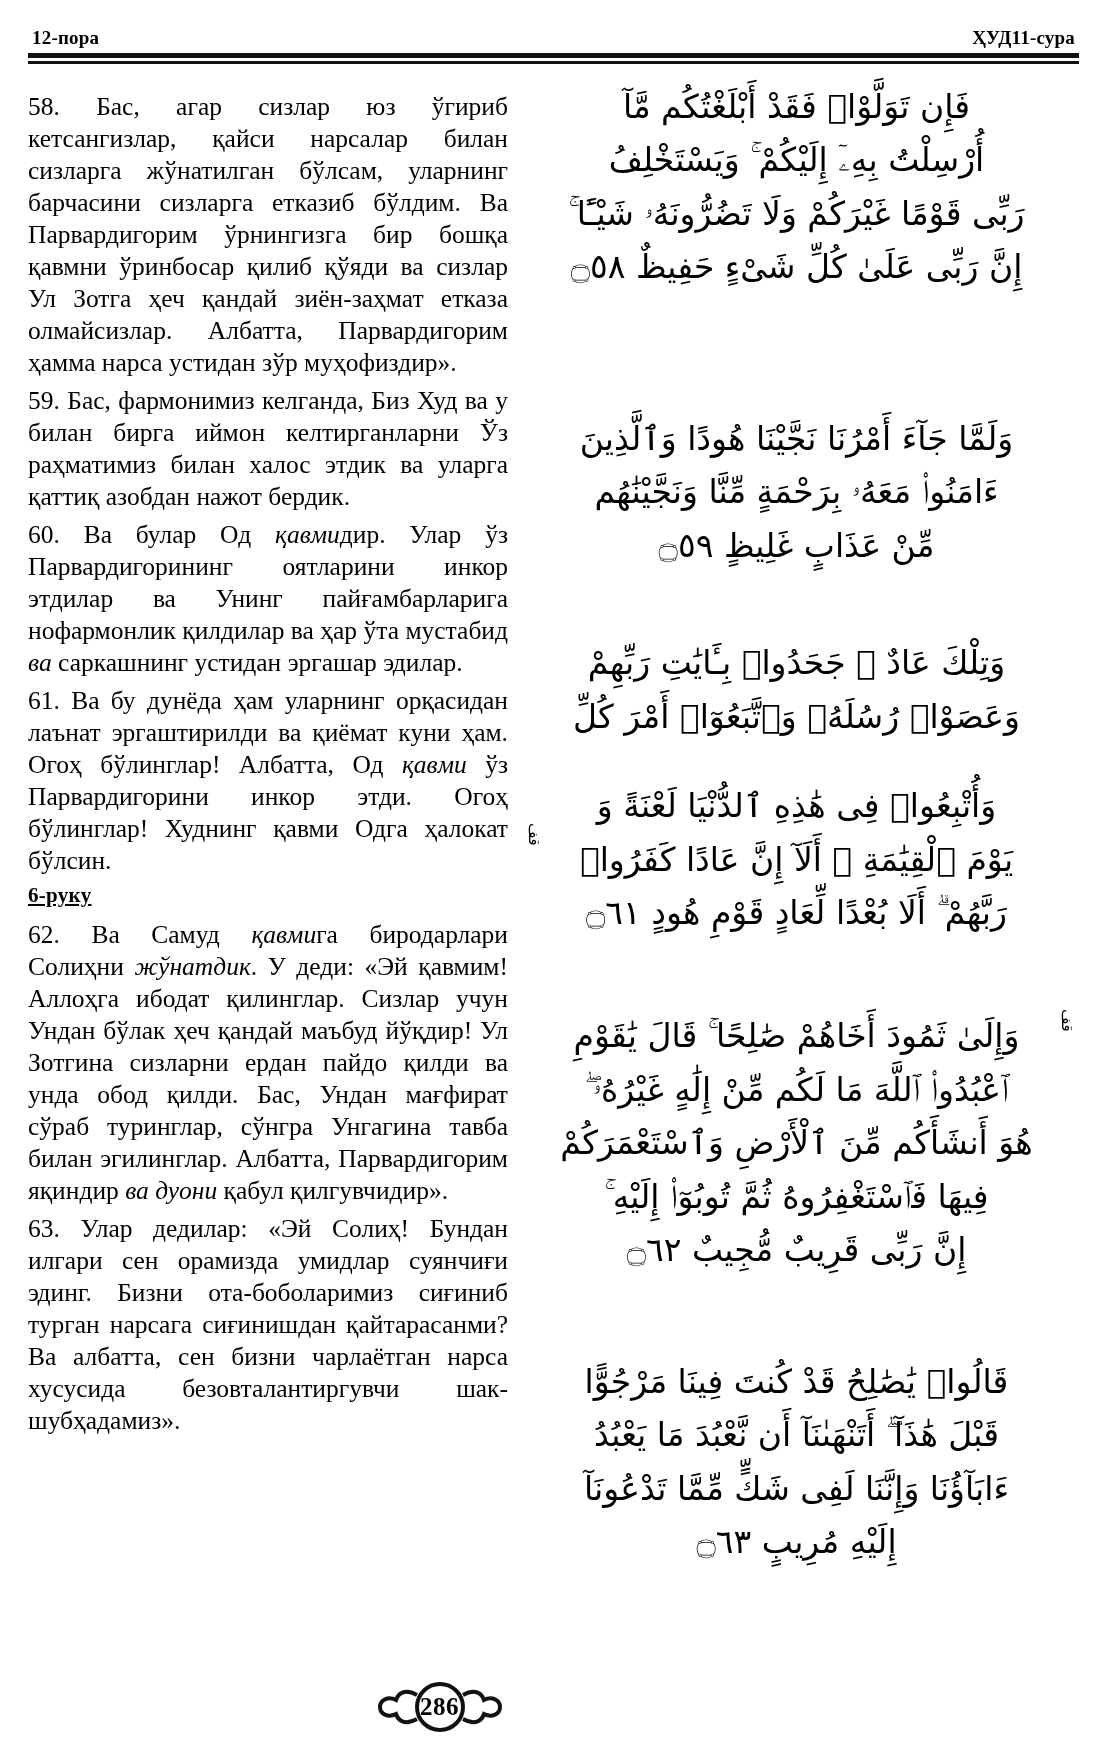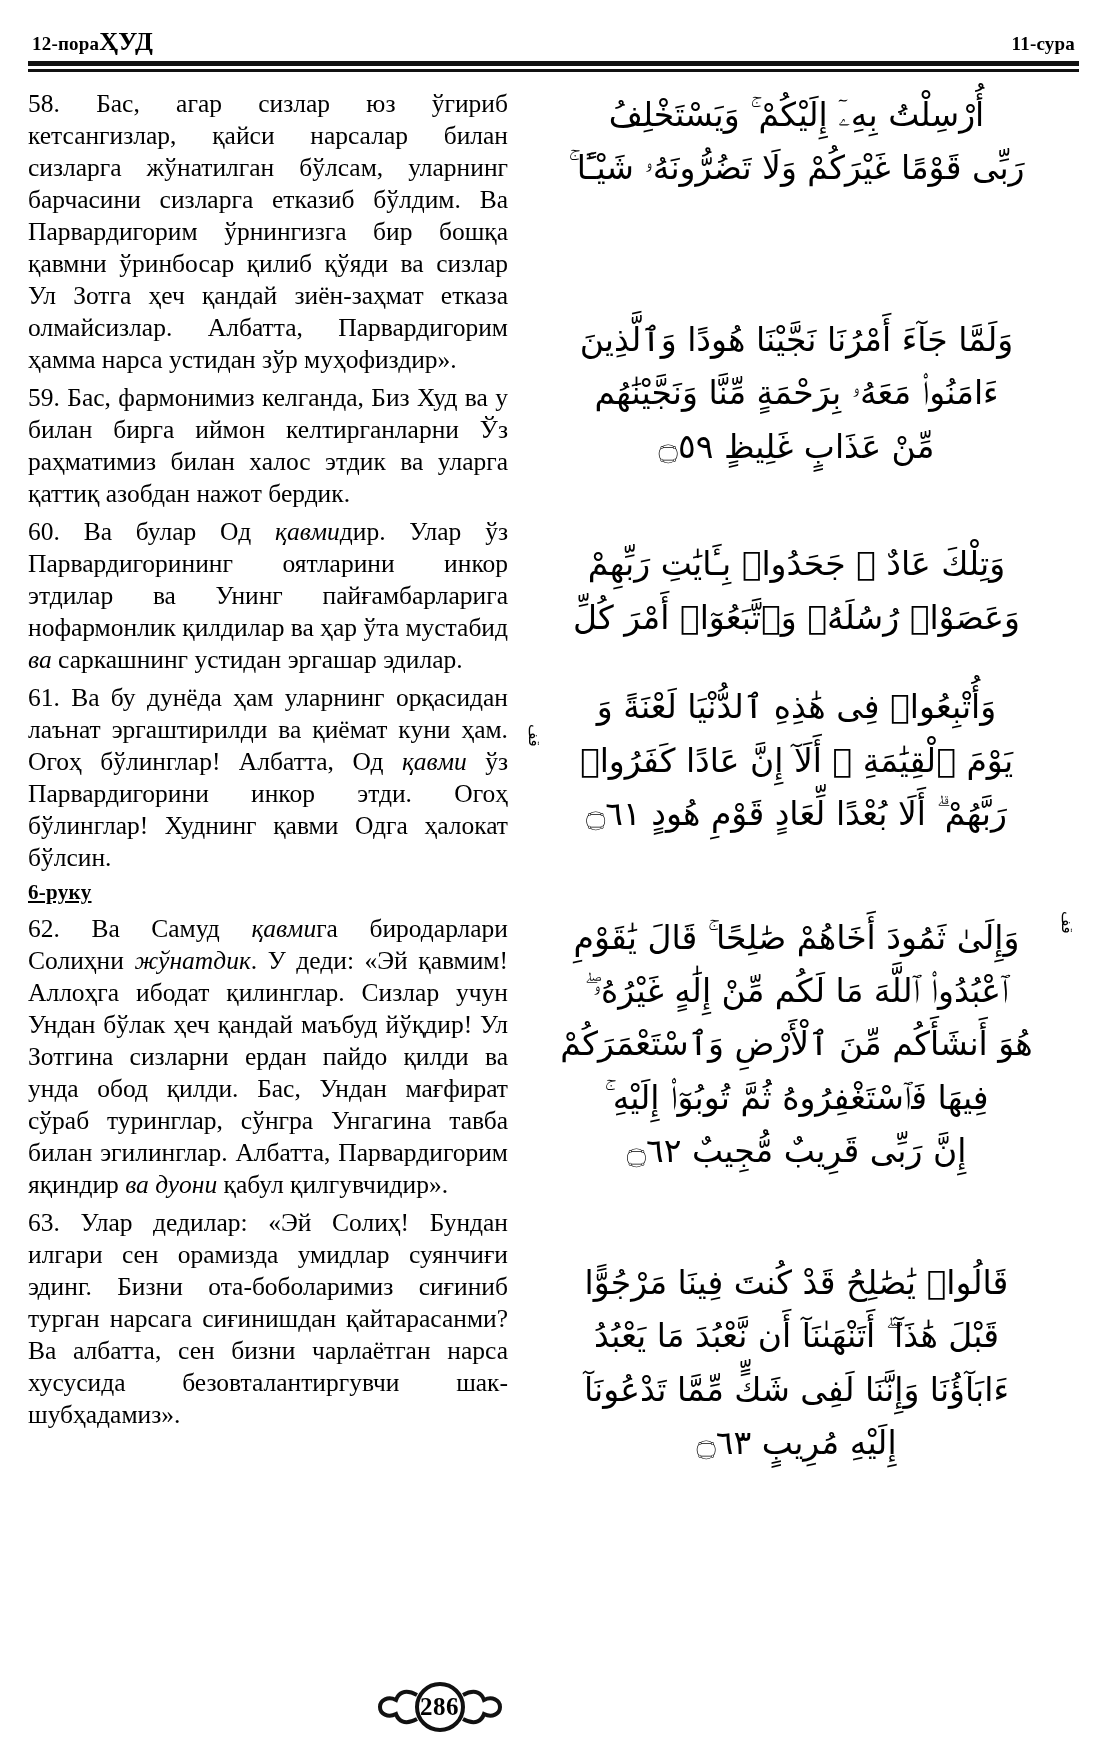--- a/index.html
+++ b/index.html
@@ -30,21 +30,21 @@
     display: flex;
     align-items: baseline;
     justify-content: space-between;
     font-family: "Liberation Serif", "DejaVu Serif", serif;
     font-weight: bold;
     font-size: 19px;
     letter-spacing: 0.2px;
     padding: 0 4px 4px 4px;
   }
   .running-head .rh-left  { text-align: left; flex: 0 0 auto; }
-  .running-head .rh-mid   { text-align: left; flex: 1 1 auto; font-size: 26px; }
+  .running-head .rh-mid   { text-align: right; flex: 1 1 auto; font-size: 19px; }
   .running-head .rh-right { text-align: right; flex: 0 0 auto; }
 
   .rule-double {
     border-top: 5px solid #111111;
     border-bottom: 3px solid #111111;
     height: 3px;
     margin: 0 0 16px 0;
   }
 
   
@@ -64,21 +64,21 @@
     direction: rtl;
   }
 
   
   .verse {
     font-size: 25.5px;
     line-height: 1.255;
     text-align: justify;
     text-align-last: left;
     hyphens: manual;
-    margin: 0 0 4px 0;
+    margin: 11px 0 4px 0;
   }
   .verse + .verse { margin-top: 6px; }
   .verse i { font-style: italic; }
 
   .ruku-head {
     text-align: left;
     font-weight: bold;
     font-size: 21px;
     margin: 6px 0 8px 0;
     letter-spacing: 0.3px;
@@ -172,22 +172,24 @@
 
       <p class="verse"><span>62. Ва Самуд </span><i>қавми</i><span>га биродарлари Солиҳни </span><i>жўнатдик</i><span>. У деди: «Эй қавмим! Аллоҳга ибодат қилинглар. Сизлар учун Ундан бўлак ҳеч қандай маъбуд йўқдир! Ул Зотгина сизларни ердан пайдо қилди ва унда обод қилди. Бас, Ундан мағфират сўраб туринглар, сўнгра Унгагина тавба билан эгилинглар. Албатта, Парвардигорим яқиндир </span><i>ва дуони</i><span> қабул қилгувчидир».</span></p>
 
       <p class="verse"><span>63. Улар дедилар: «Эй Солиҳ! Бундан илгари сен орамизда умидлар суянчиғи эдинг. Бизни ота-боболаримиз сиғиниб турган нарсага сиғинишдан қайтарасанми? Ва албатта, сен бизни чарлаётган нарса хусусида безовталантиргувчи шак-шубҳадамиз».</span></p>
 
     </div>
 
     <div class="col-ar">
 
       <div class="ayah">
+        <div>فَإِن تَوَلَّوْا۟ فَقَدْ أَبْلَغْتُكُم مَّآ</div>
         <div>أُرْسِلْتُ بِهِۦٓ إِلَيْكُمْ ۚ وَيَسْتَخْلِفُ</div>
         <div>رَبِّى قَوْمًا غَيْرَكُمْ وَلَا تَضُرُّونَهُۥ شَيْـًٔا ۚ</div>
+        <div>إِنَّ رَبِّى عَلَىٰ كُلِّ شَىْءٍ حَفِيظٌ ۝٥٨</div>
       </div>
       <div class="ayah-spacer-1"></div>
 
       <div class="ayah">
         <div>وَلَمَّا جَآءَ أَمْرُنَا نَجَّيْنَا هُودًا وَٱلَّذِينَ</div>
         <div>ءَامَنُوا۟ مَعَهُۥ بِرَحْمَةٍ مِّنَّا وَنَجَّيْنَٰهُم</div>
         <div>مِّنْ عَذَابٍ غَلِيظٍ ۝٥٩</div>
       </div>
       <div class="ayah-spacer-2"></div>
 

